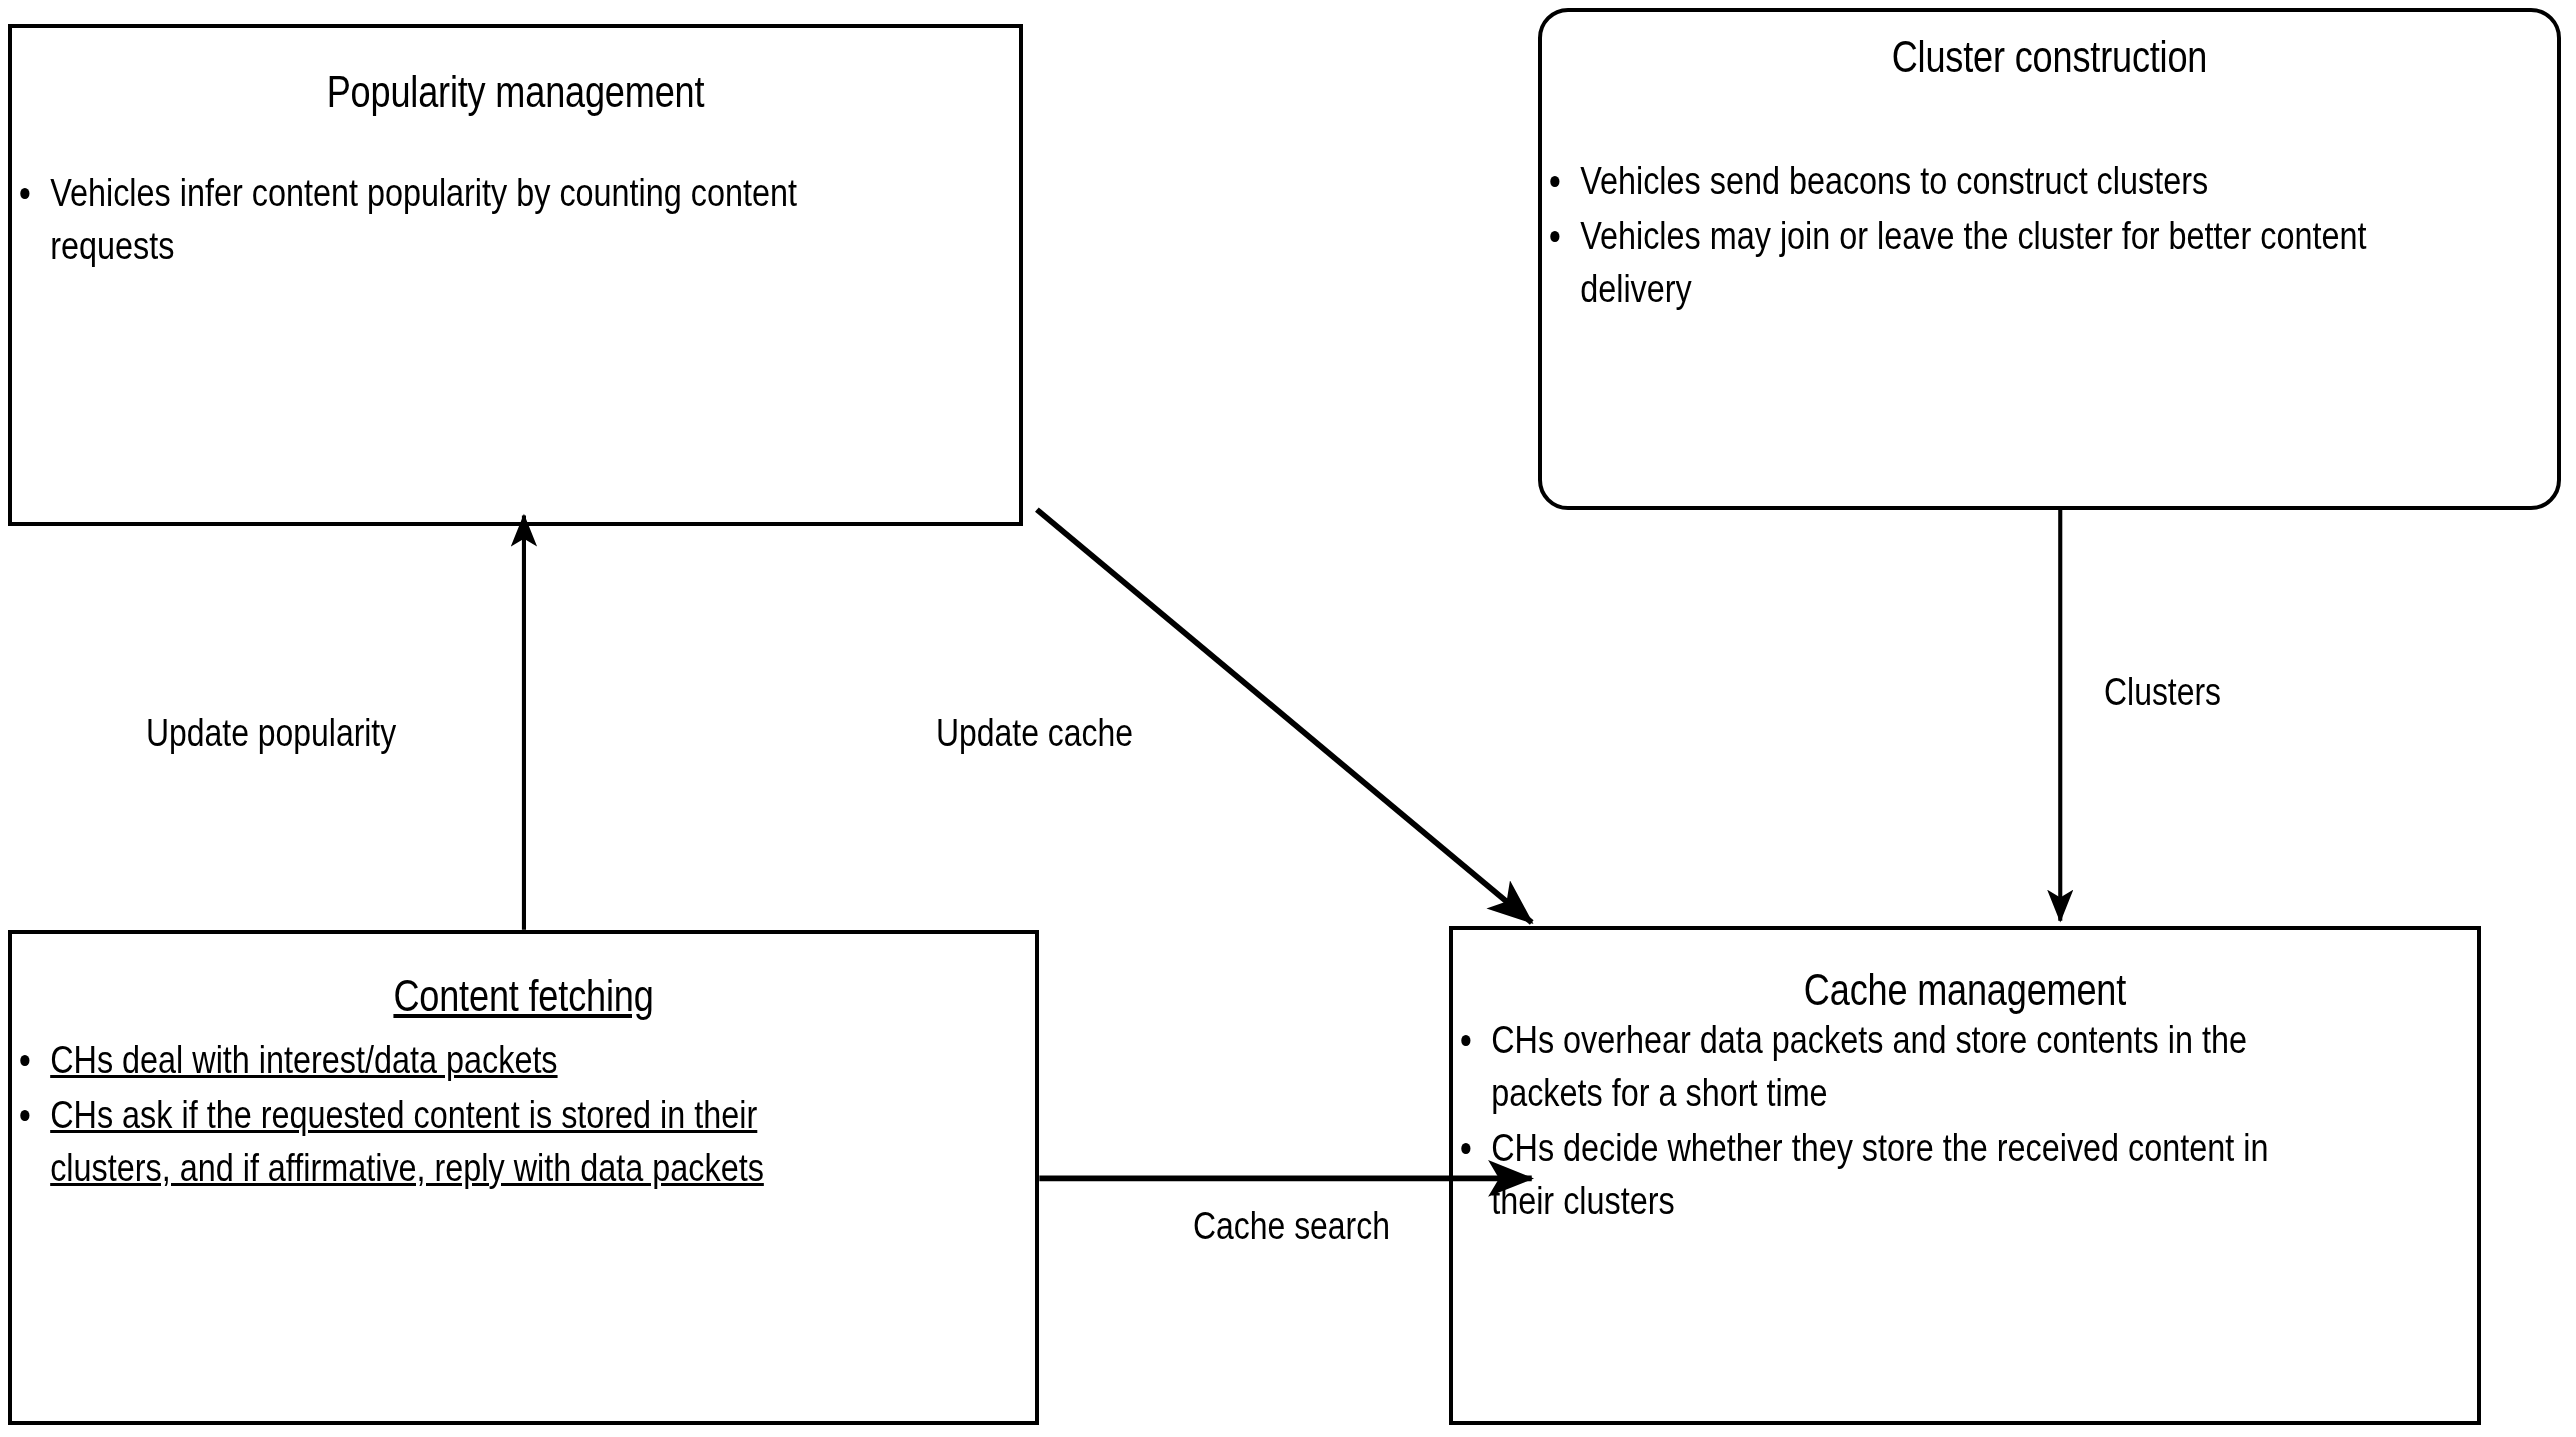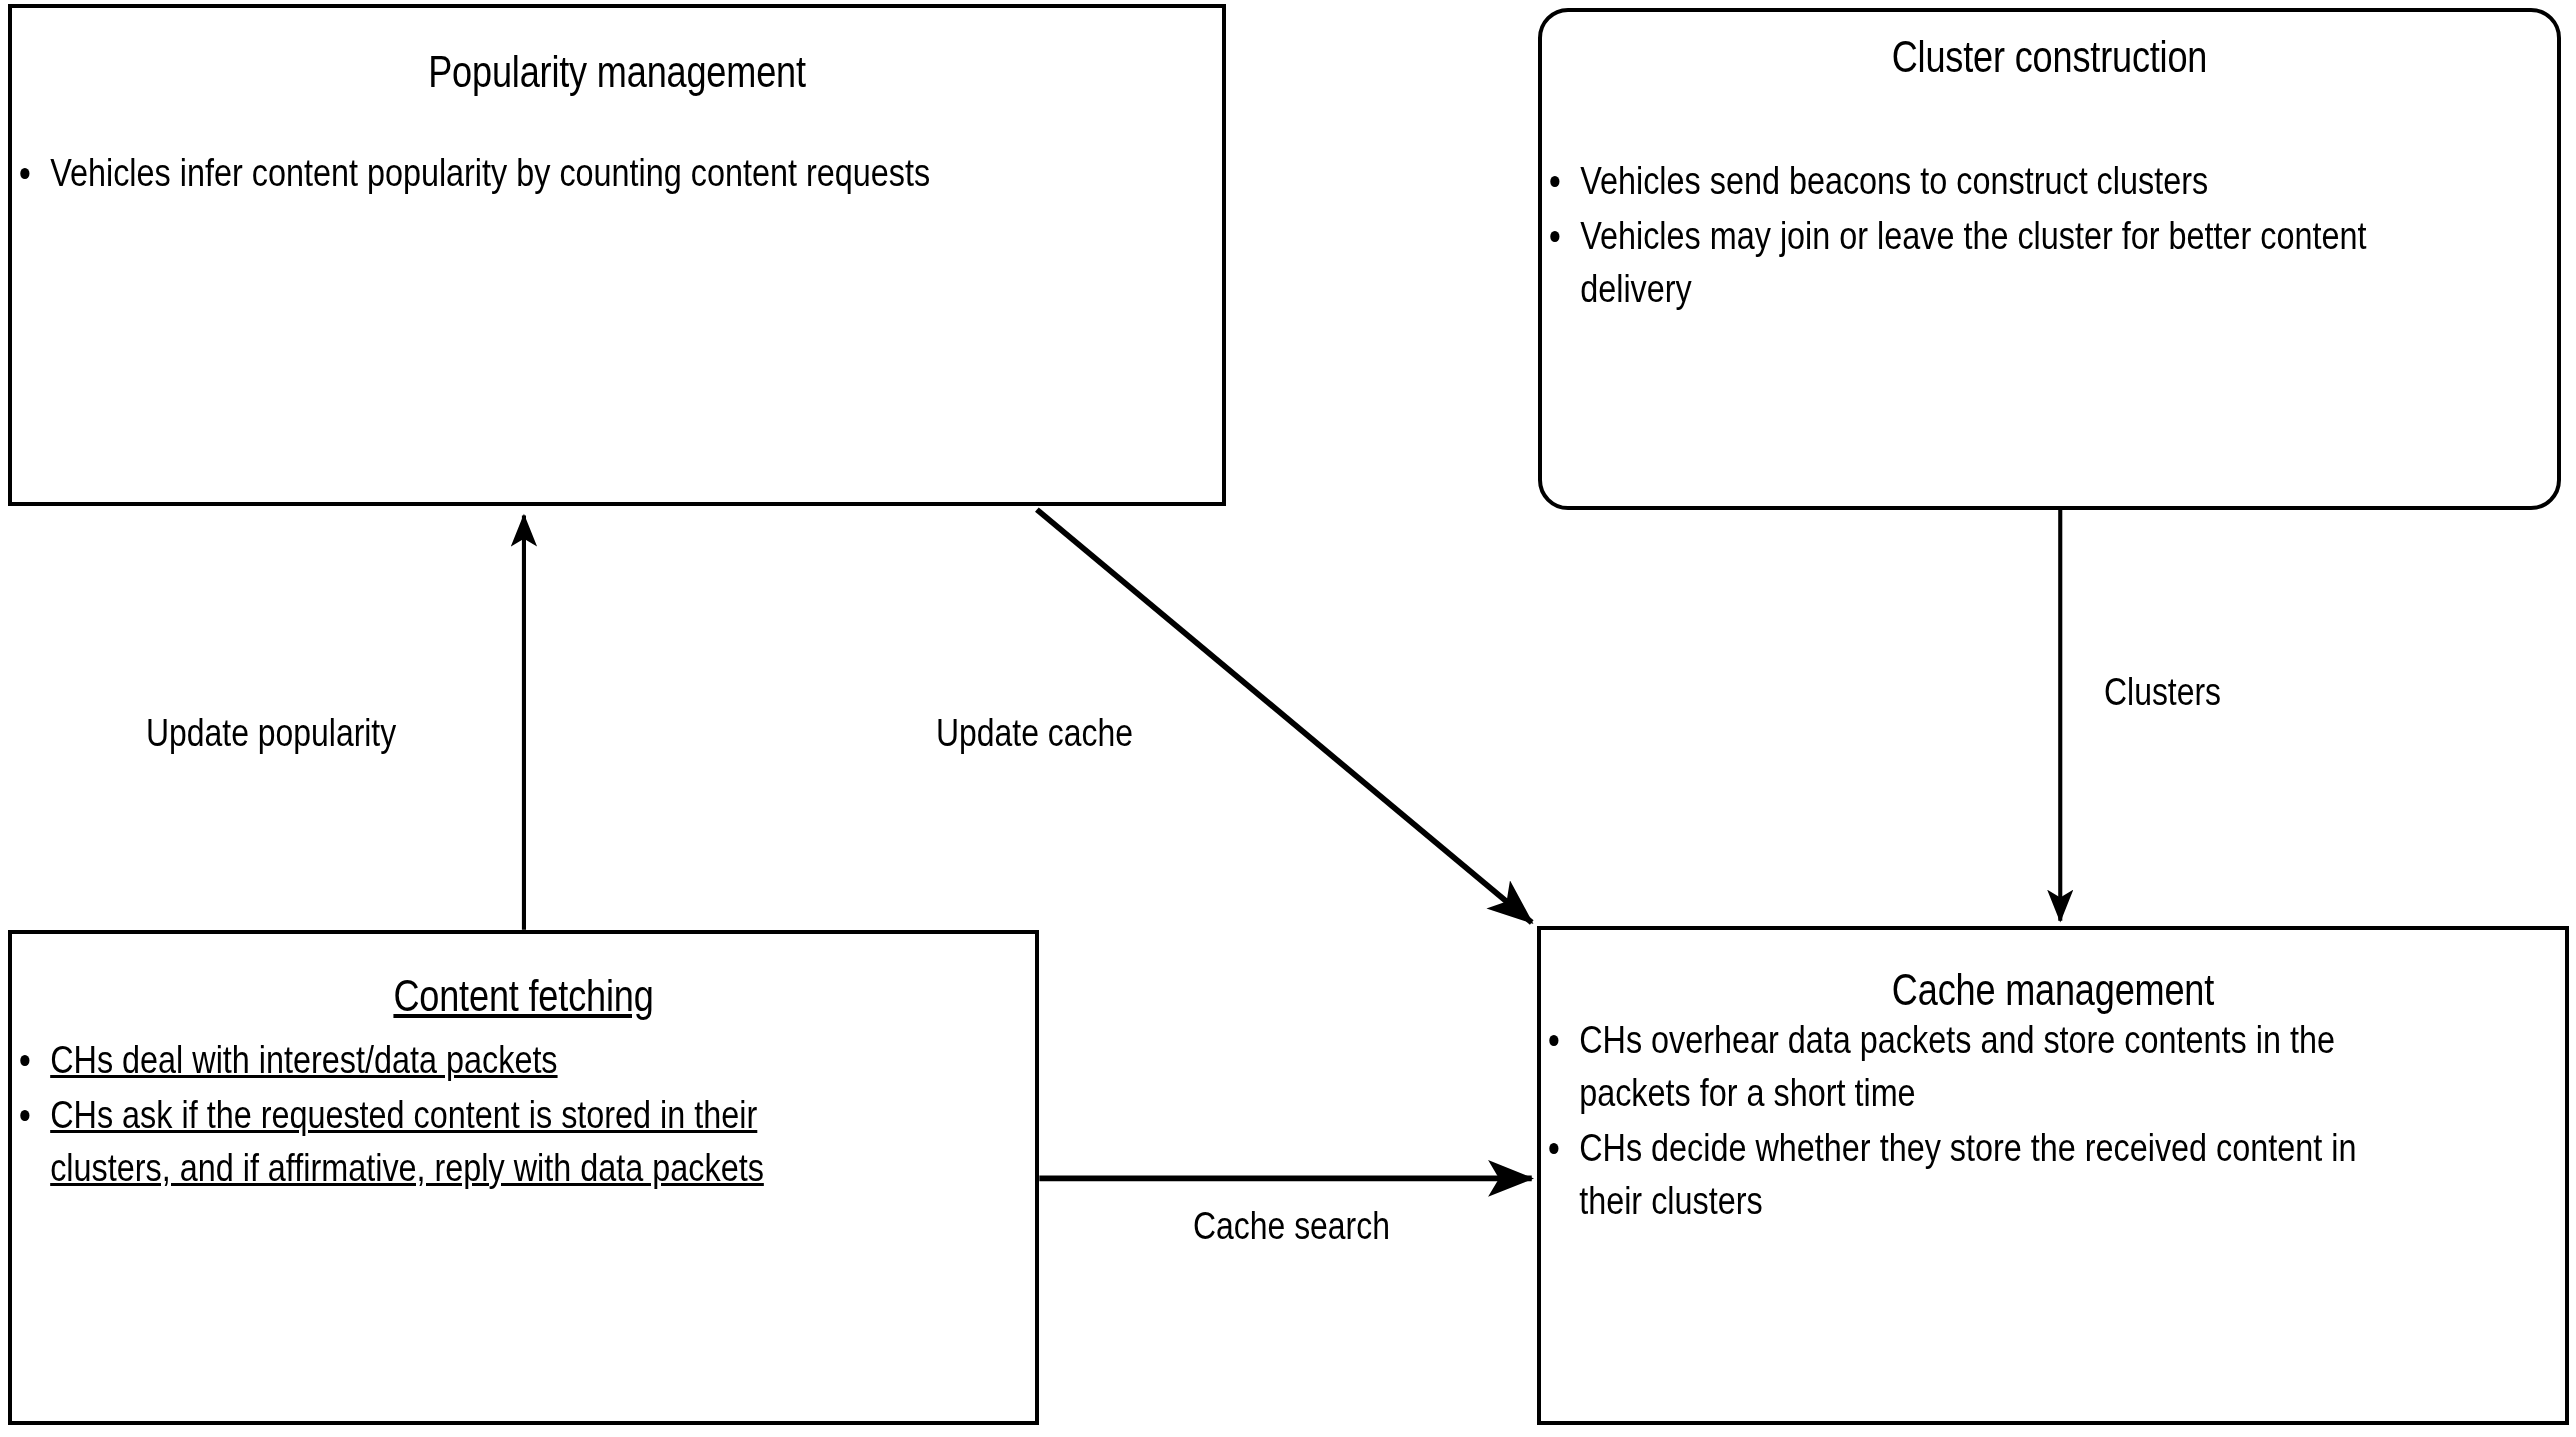--- a/index.html
+++ b/index.html
@@ -50,24 +50,24 @@
     position: absolute;
     left: 9.9px;
     top: 22px;
     width: 10.7px;
     height: 10.7px;
     border-radius: 50%;
     background: #000000;
   }
 
   
-  #box-popularity   { left: 8.2px;   top: 4px;   width: 1218px; height: 502px; }
+  #box-popularity   { left: 8.2px;   top: 24px;   width: 1015px; height: 502px; }
   #box-cluster      { left: 1538px; top: 8.2px;   width: 1023px; height: 502px; border-radius: 30px; }
   #box-fetching     { left: 8.2px;   top: 930px; width: 1031px; height: 495px; text-decoration: underline; }
-  #box-cache        { left: 1537px; top: 926px; width: 1032px; height: 499px; }
+  #box-cache        { left: 1449px; top: 926px; width: 1032px; height: 499px; }
 
   #box-popularity .box-title { margin-top: 41px; }
   #box-popularity .bullets   { margin-top: 51px; padding-right: 33px; }
 
   #box-cluster .box-title    { margin-top: 22px; }
   #box-cluster .bullets      { margin-top: 74px; padding-right: 16.4px; }
 
   #box-fetching .box-title   { margin-top: 39px; }
   #box-fetching .bullets     { margin-top: 14px; padding-right: 33px; }
 

